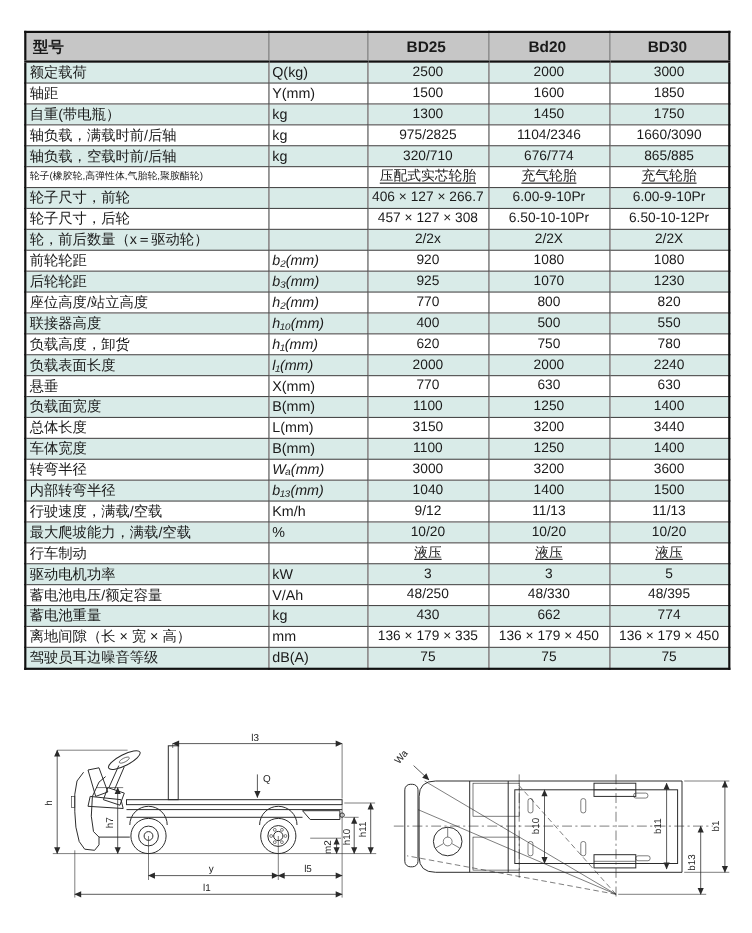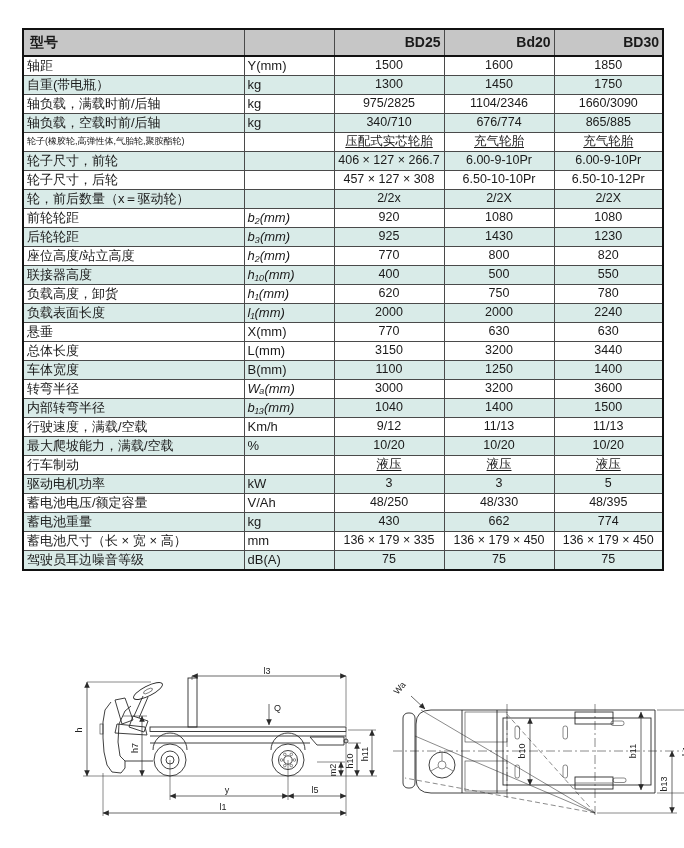--- a/index.html
+++ b/index.html
@@ -26,30 +26,30 @@
     border:1px solid #4a4a4a;
     padding:0 3px;height:18px;line-height:1.05;
     overflow:hidden;white-space:nowrap;
   }
   table.spec thead th{
     background:var(--header-bg);
     height:25px;font-size:14px;font-weight:bold;
     text-align:left;border-bottom:2px solid #111;
     padding-left:6px;
   }
-  table.spec thead th.model{text-align:right;padding-left:0;}
+  table.spec thead th.model{text-align:center;padding-left:0;}
   td.lbl{text-align:left;padding-left:6px;}
   td.lbl.small{font-size:9px;}
   td.sym{text-align:left;padding-left:6px;}
   td.sym.it{font-style:italic;margin-left:31px;}
   td.val{text-align:center;font-size:12.5px;}
   td.val.und{text-decoration:underline;text-underline-offset:2px;}
   tr.alt td{background:var(--row-alt);}
 
-  .drawings{position:absolute;left:0;top:666px;width:615px;height:182px;margin-left:35px;}
+  .drawings{position:absolute;left:0;top:666px;width:615px;height:182px;}
   svg{position:absolute;top:0;}
   svg .body-ln{stroke:var(--line);stroke-width:0.9;fill:none;}
   svg .thin{stroke:var(--line);stroke-width:0.55;fill:none;}
   svg .dim{stroke:var(--line);stroke-width:0.7;fill:none;
     marker-start:url(#ar);marker-end:url(#ar);}
   svg .dim2{stroke:var(--line);stroke-width:0.7;fill:none;
     marker-start:url(#ar2);marker-end:url(#ar2);}
   svg .arrow-only{stroke:var(--line);stroke-width:0.7;fill:none;marker-end:url(#ar);}
   svg .arrow-only2{stroke:var(--line);stroke-width:0.7;fill:none;marker-end:url(#ar2);}
   svg .cl{stroke:var(--line);stroke-width:0.55;fill:none;stroke-dasharray:9 3 2 3;}
@@ -72,20 +72,27 @@
     <thead>
       <tr>
         <th>型号</th>
         <th></th>
         <th class="model">BD25</th>
         <th class="model">Bd20</th>
         <th class="model">BD30</th>
       </tr>
     </thead>
     <tbody>
+        <tr class="alt">
+          <td class="lbl">额定载荷</td>
+          <td class="sym">Q(kg)</td>
+          <td class="val">2500</td>
+          <td class="val">2000</td>
+          <td class="val">3000</td>
+        </tr>
         <tr>
           <td class="lbl">轴距</td>
           <td class="sym">Y(mm)</td>
           <td class="val">1500</td>
           <td class="val">1600</td>
           <td class="val">1850</td>
         </tr>
         <tr class="alt">
           <td class="lbl">自重(带电瓶）</td>
           <td class="sym">kg</td>
@@ -96,21 +103,21 @@
         <tr>
           <td class="lbl">轴负载，满载时前/后轴</td>
           <td class="sym">kg</td>
           <td class="val">975/2825</td>
           <td class="val">1104/2346</td>
           <td class="val">1660/3090</td>
         </tr>
         <tr class="alt">
           <td class="lbl">轴负载，空载时前/后轴</td>
           <td class="sym">kg</td>
-          <td class="val">340/710</td>
+          <td class="val">320/710</td>
           <td class="val">676/774</td>
           <td class="val">865/885</td>
         </tr>
         <tr>
           <td class="lbl small">轮子(橡胶轮,高弹性体,气胎轮,聚胺酯轮)</td>
           <td class="sym"></td>
           <td class="val und">压配式实芯轮胎</td>
           <td class="val und">充气轮胎</td>
           <td class="val und">充气轮胎</td>
         </tr>
@@ -139,21 +146,21 @@
           <td class="lbl">前轮轮距</td>
           <td class="sym it">b₂(mm)</td>
           <td class="val">920</td>
           <td class="val">1080</td>
           <td class="val">1080</td>
         </tr>
         <tr class="alt">
           <td class="lbl">后轮轮距</td>
           <td class="sym it">b₃(mm)</td>
           <td class="val">925</td>
-          <td class="val">1430</td>
+          <td class="val">1070</td>
           <td class="val">1230</td>
         </tr>
         <tr>
           <td class="lbl">座位高度/站立高度</td>
           <td class="sym it">h₂(mm)</td>
           <td class="val">770</td>
           <td class="val">800</td>
           <td class="val">820</td>
         </tr>
         <tr class="alt">
@@ -177,20 +184,27 @@
           <td class="val">2000</td>
           <td class="val">2240</td>
         </tr>
         <tr>
           <td class="lbl">悬垂</td>
           <td class="sym">X(mm)</td>
           <td class="val">770</td>
           <td class="val">630</td>
           <td class="val">630</td>
         </tr>
+        <tr class="alt">
+          <td class="lbl">负载面宽度</td>
+          <td class="sym">B(mm)</td>
+          <td class="val">1100</td>
+          <td class="val">1250</td>
+          <td class="val">1400</td>
+        </tr>
         <tr>
           <td class="lbl">总体长度</td>
           <td class="sym">L(mm)</td>
           <td class="val">3150</td>
           <td class="val">3200</td>
           <td class="val">3440</td>
         </tr>
         <tr class="alt">
           <td class="lbl">车体宽度</td>
           <td class="sym">B(mm)</td>
@@ -248,21 +262,21 @@
           <td class="val">48/395</td>
         </tr>
         <tr class="alt">
           <td class="lbl">蓄电池重量</td>
           <td class="sym">kg</td>
           <td class="val">430</td>
           <td class="val">662</td>
           <td class="val">774</td>
         </tr>
         <tr>
-          <td class="lbl">蓄电池尺寸（长 × 宽 × 高）</td>
+          <td class="lbl">离地间隙（长 × 宽 × 高）</td>
           <td class="sym">mm</td>
           <td class="val">136 × 179 × 335</td>
           <td class="val">136 × 179 × 450</td>
           <td class="val">136 × 179 × 450</td>
         </tr>
         <tr class="alt">
           <td class="lbl">驾驶员耳边噪音等级</td>
           <td class="sym">dB(A)</td>
           <td class="val">75</td>
           <td class="val">75</td>

